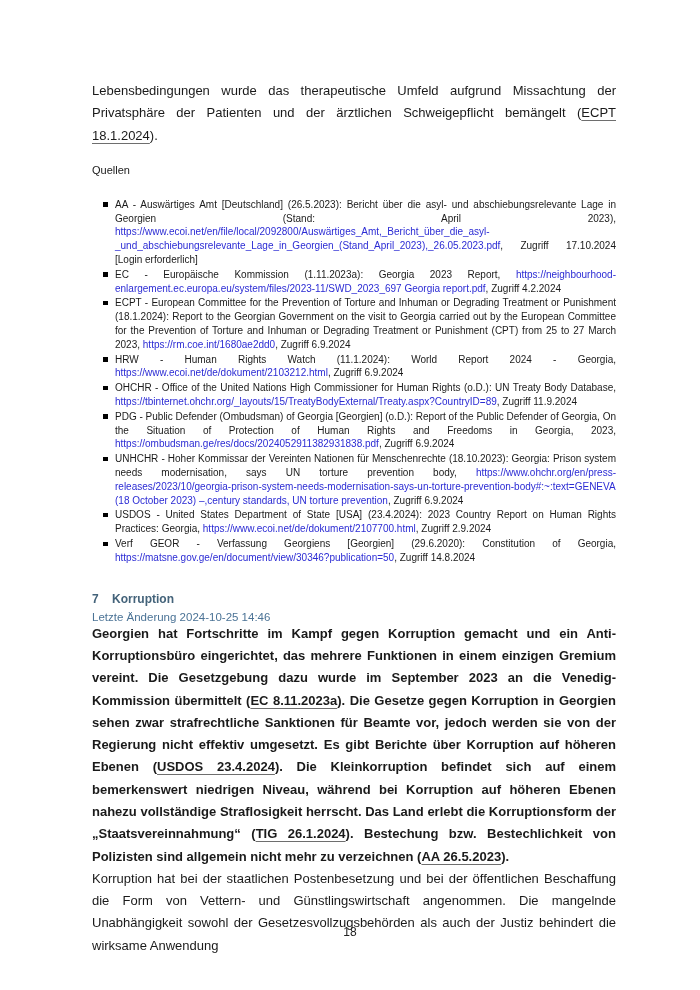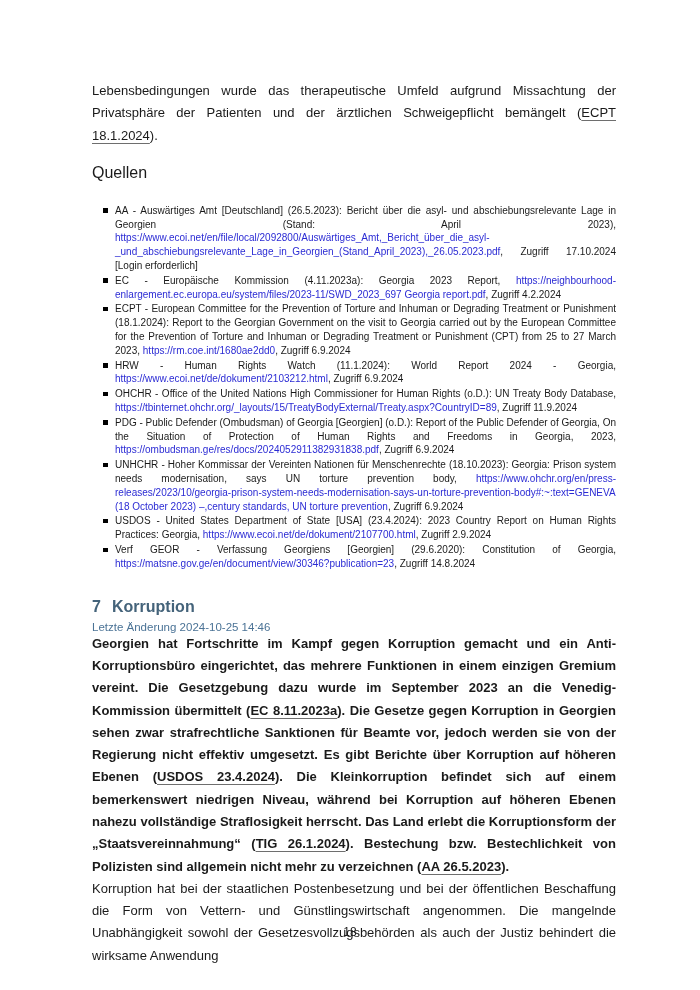--- a/index.html
+++ b/index.html
@@ -11,33 +11,33 @@
   .content { padding:80px 84px 0 84px; }
   p.body {
     font-size:13px; line-height:22.3px; text-align:justify;
     margin:0; hyphens:auto;
   }
   .ref {
     color:#1a1a1a; text-decoration:underline;
     text-decoration-color:#6e6e6e; text-decoration-thickness:1px;
     text-underline-offset:2.5px; cursor:pointer;
   }
-  .sources-title { font-size:16px; margin:17px 0 0 0; }
+  .sources-title { font-size:11px; margin:17px 0 0 0; }
   ul.sources {
     list-style:none; margin:22px 0 0 0; padding:0 0 0 23px;
     font-size:10px; line-height:13.8px; text-align:justify;
   }
   ul.sources li { position:relative; margin-bottom:1px; }
   ul.sources li::before {
     content:""; position:absolute; left:-12px; top:4.5px;
     width:4.5px; height:4.5px; background:#000;
   }
   .link { color:#2b2bd4; cursor:pointer; overflow-wrap:anywhere; }
   h2.section-heading {
-    font-size:16px; font-weight:bold; color:#44637a;
+    font-size:12px; font-weight:bold; color:#44637a;
     margin:27px 0 0 0;
   }
   h2.section-heading .sec-num { display:inline-block; min-width:20px; }
   .last-modified { font-size:11.5px; color:#4b7396; margin:5px 0 0 0; }
   .para1 { margin-top:19px;font-weight:bold; }
   .para2 { margin-top:13px; }
   .page-number {
     position:absolute; top:925px; left:0; width:100%;
     text-align:center; font-family:Liberation Sans, sans-serif;
     font-size:12px; color:#222;
@@ -48,28 +48,28 @@
 
 <div class="page">
   <div class="content">
 
     <p class="body"><span>Lebensbedingungen wurde das therapeutische Umfeld aufgrund Missachtung der Privatsphäre der Patienten und der ärztlichen Schweigepflicht bemängelt (</span><span class="ref">ECPT 18.1.2024</span><span>).</span></p>
 
     <p class="sources-title">Quellen</p>
 
     <ul class="sources">
       <li><span>AA - Auswärtiges Amt [Deutschland] (26.5.2023): Bericht über die asyl- und abschiebungsrelevante Lage in Georgien (Stand: April 2023), </span><span class="link">https://www.ecoi.net/en/file/local/2092800/Auswärtiges_Amt,_Bericht_über_die_asyl-_und_abschiebungsrelevante_Lage_in_Georgien_(Stand_April_2023),_26.05.2023.pdf</span><span>, Zugriff 17.10.2024 [Login erforderlich]</span></li>
-      <li><span>EC - Europäische Kommission (4.11.2023a): Georgia 2023 Report, </span><span class="link">https://neighbourhood-enlargement.ec.europa.eu/system/files/2023-11/SWD_2023_697 Georgia report.pdf</span><span>, Zugriff 4.2.2024</span></li>
+      <li><span>EC - Europäische Kommission (1.11.2023a): Georgia 2023 Report, </span><span class="link">https://neighbourhood-enlargement.ec.europa.eu/system/files/2023-11/SWD_2023_697 Georgia report.pdf</span><span>, Zugriff 4.2.2024</span></li>
       <li><span>ECPT - European Committee for the Prevention of Torture and Inhuman or Degrading Treatment or Punishment (18.1.2024): Report to the Georgian Government on the visit to Georgia carried out by the European Committee for the Prevention of Torture and Inhuman or Degrading Treatment or Punishment (CPT) from 25 to 27 March 2023, </span><span class="link">https://rm.coe.int/1680ae2dd0</span><span>, Zugriff 6.9.2024</span></li>
       <li><span>HRW - Human Rights Watch (11.1.2024): World Report 2024 - Georgia, </span><span class="link">https://www.ecoi.net/de/dokument/2103212.html</span><span>, Zugriff 6.9.2024</span></li>
       <li><span>OHCHR - Office of the United Nations High Commissioner for Human Rights (o.D.): UN Treaty Body Database, </span><span class="link">https://tbinternet.ohchr.org/_layouts/15/TreatyBodyExternal/Treaty.aspx?CountryID=89</span><span>, Zugriff 11.9.2024</span></li>
       <li><span>PDG - Public Defender (Ombudsman) of Georgia [Georgien] (o.D.): Report of the Public Defender of Georgia, On the Situation of Protection of Human Rights and Freedoms in Georgia, 2023, </span><span class="link">https://ombudsman.ge/res/docs/2024052911382931838.pdf</span><span>, Zugriff 6.9.2024</span></li>
       <li><span>UNHCHR - Hoher Kommissar der Vereinten Nationen für Menschenrechte (18.10.2023): Georgia: Prison system needs modernisation, says UN torture prevention body, </span><span class="link">https://www.ohchr.org/en/press-releases/2023/10/georgia-prison-system-needs-modernisation-says-un-torture-prevention-body#:~:text=GENEVA (18 October 2023) –,century standards, UN torture prevention</span><span>, Zugriff 6.9.2024</span></li>
       <li><span>USDOS - United States Department of State [USA] (23.4.2024): 2023 Country Report on Human Rights Practices: Georgia, </span><span class="link">https://www.ecoi.net/de/dokument/2107700.html</span><span>, Zugriff 2.9.2024</span></li>
-      <li><span>Verf GEOR - Verfassung Georgiens [Georgien] (29.6.2020): Constitution of Georgia, </span><span class="link">https://matsne.gov.ge/en/document/view/30346?publication=23</span><span>, Zugriff 14.8.2024</span></li>
+      <li><span>Verf GEOR - Verfassung Georgiens [Georgien] (29.6.2020): Constitution of Georgia, </span><span class="link">https://matsne.gov.ge/en/document/view/30346?publication=50</span><span>, Zugriff 14.8.2024</span></li>
     </ul>
 
     <h2 class="section-heading"><span class="sec-num">7</span><span>Korruption</span></h2>
 
     <p class="last-modified">Letzte Änderung 2024-10-25 14:46</p>
 
     <p class="body para1"><span>Georgien hat Fortschritte im Kampf gegen Korruption gemacht und ein Anti-Korruptionsbüro eingerichtet, das mehrere Funktionen in einem einzigen Gremium vereint. Die Gesetzgebung dazu wurde im September 2023 an die Venedig-Kommission übermittelt (</span><span class="ref">EC 8.11.2023a</span><span>). Die Gesetze gegen Korruption in Georgien sehen zwar strafrechtliche Sanktionen für Beamte vor, jedoch werden sie von der Regierung nicht effektiv umgesetzt. Es gibt Berichte über Korruption auf höheren Ebenen (</span><span class="ref">USDOS 23.4.2024</span><span>). Die Kleinkorruption befindet sich auf einem bemerkenswert niedrigen Niveau, während bei Korruption auf höheren Ebenen nahezu vollständige Straflosigkeit herrscht. Das Land erlebt die Korruptionsform der „Staatsvereinnahmung“ (</span><span class="ref">TIG 26.1.2024</span><span>). Bestechung bzw. Bestechlichkeit von Polizisten sind allgemein nicht mehr zu verzeichnen (</span><span class="ref">AA 26.5.2023</span><span>).</span></p>
 
     <p class="body para2">Korruption hat bei der staatlichen Postenbesetzung und bei der öffentlichen Beschaffung die Form von Vettern- und Günstlingswirtschaft angenommen. Die mangelnde Unabhängigkeit sowohl der Gesetzesvollzugsbehörden als auch der Justiz behindert die wirksame Anwendung</p>
 

